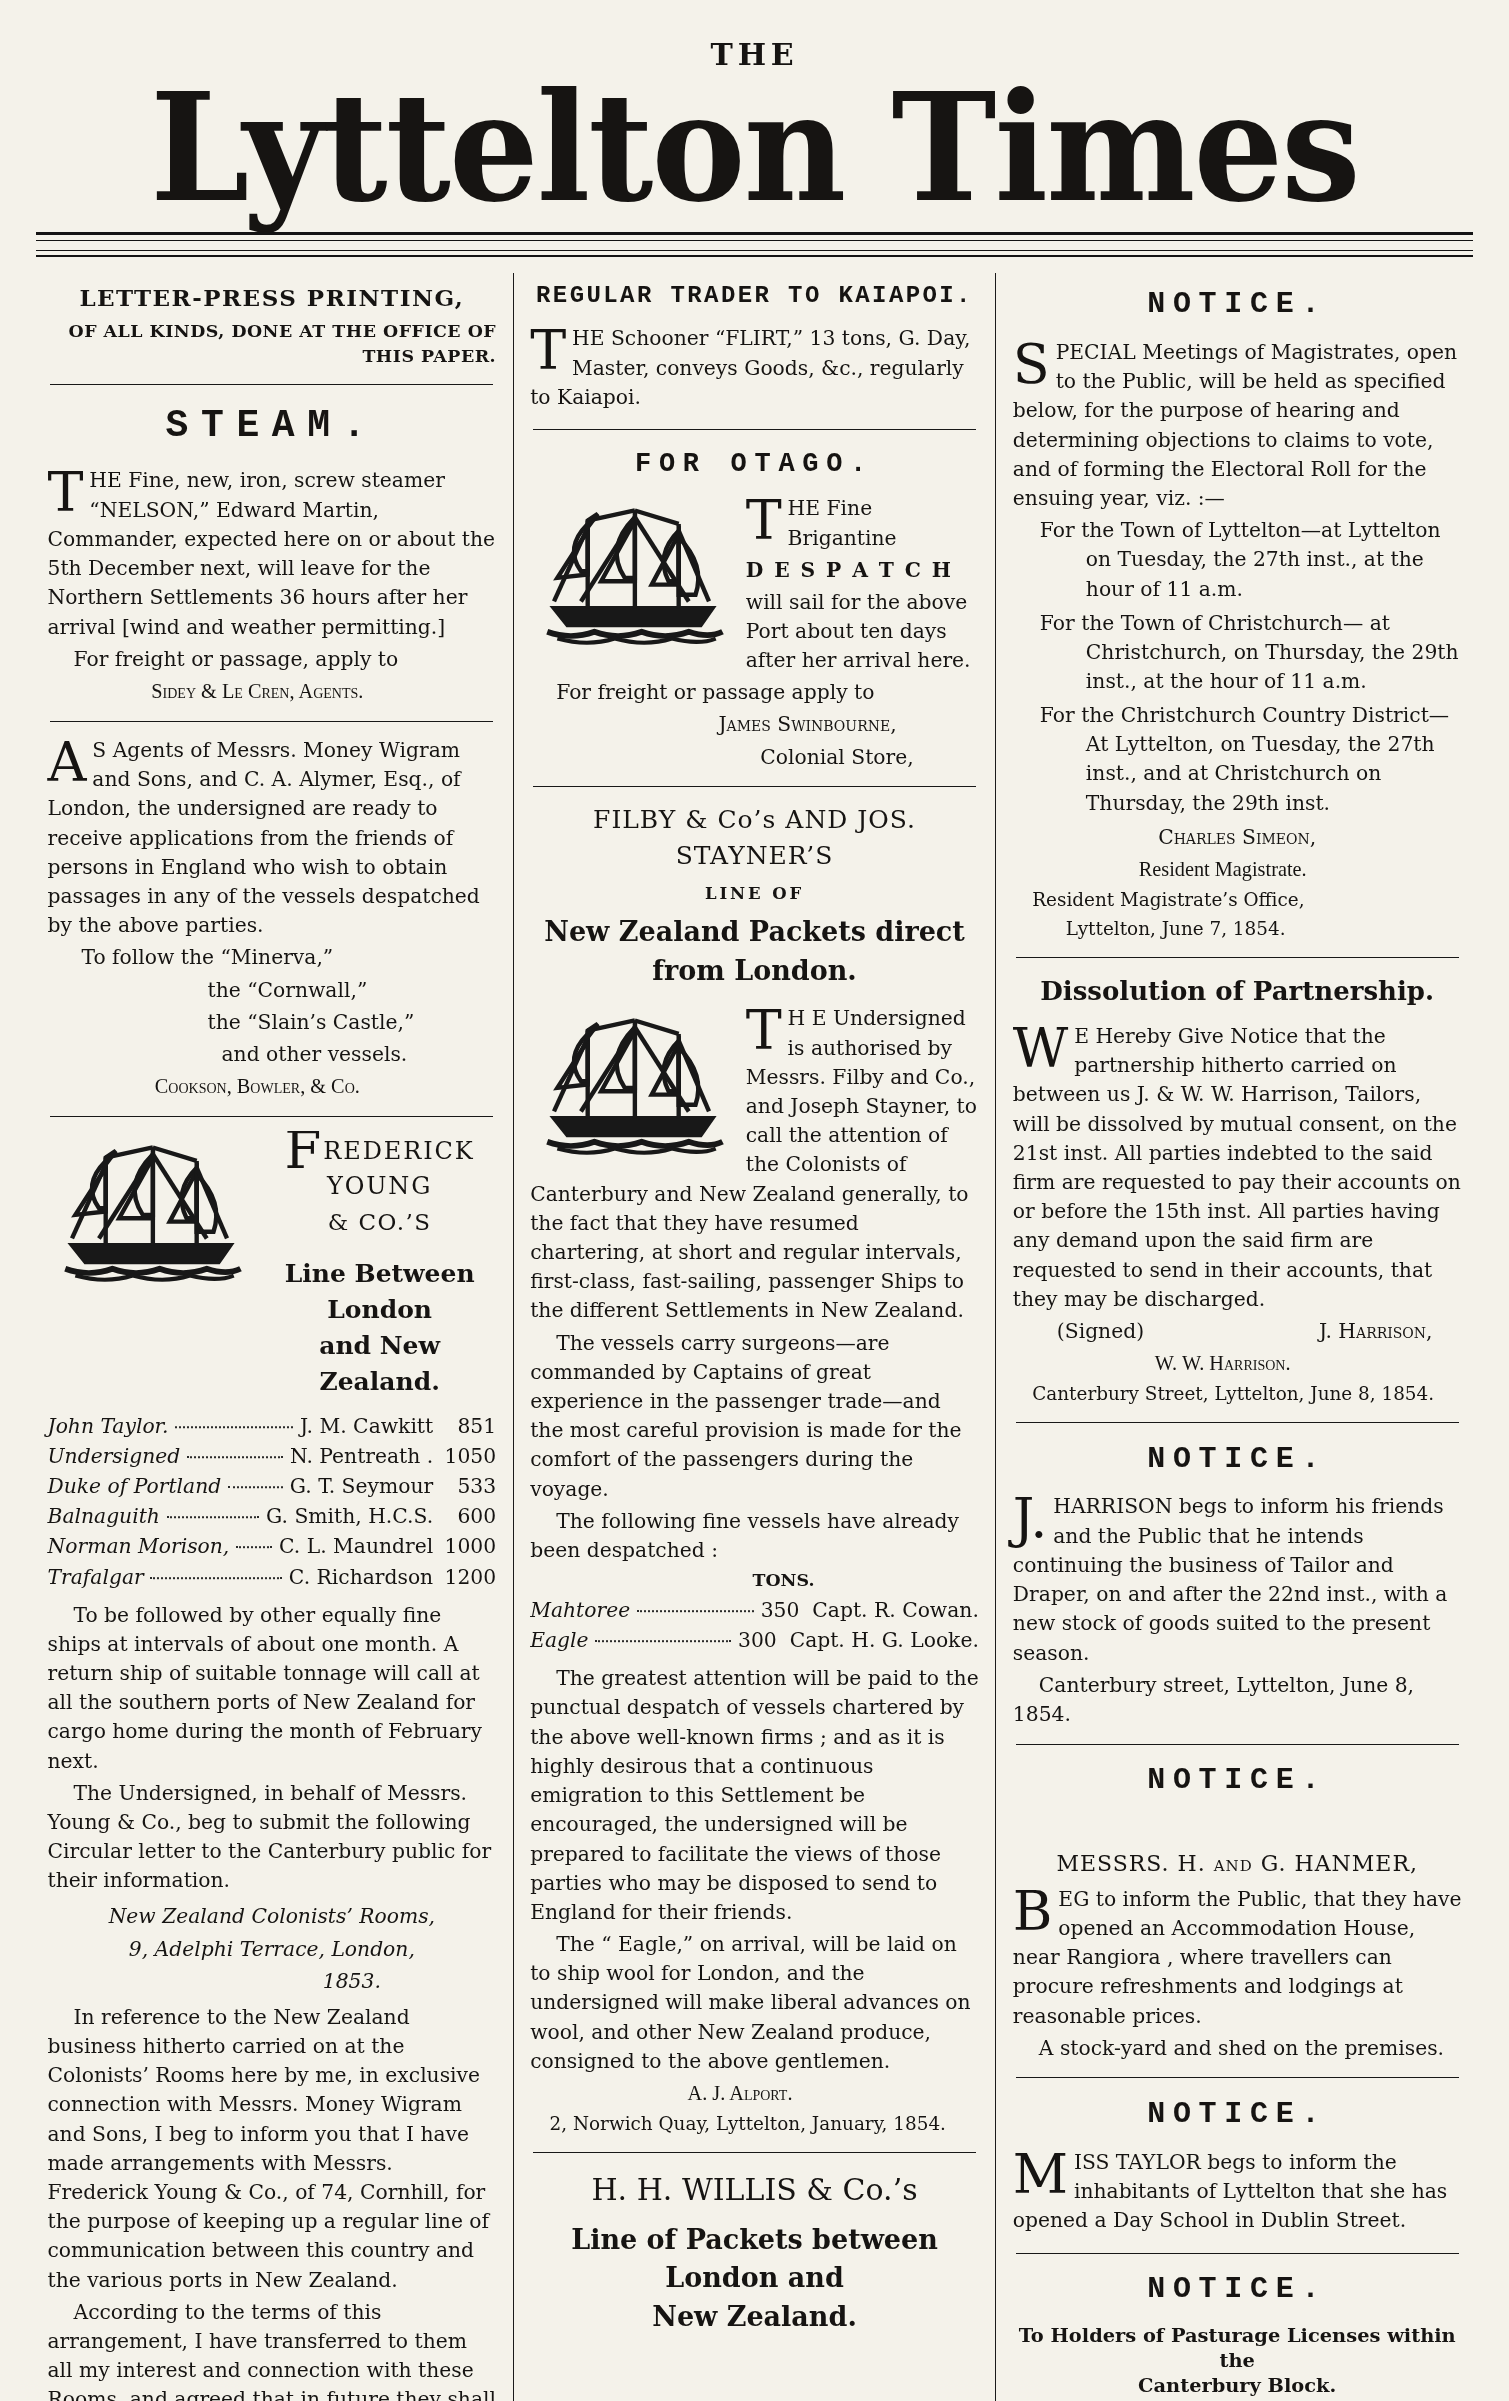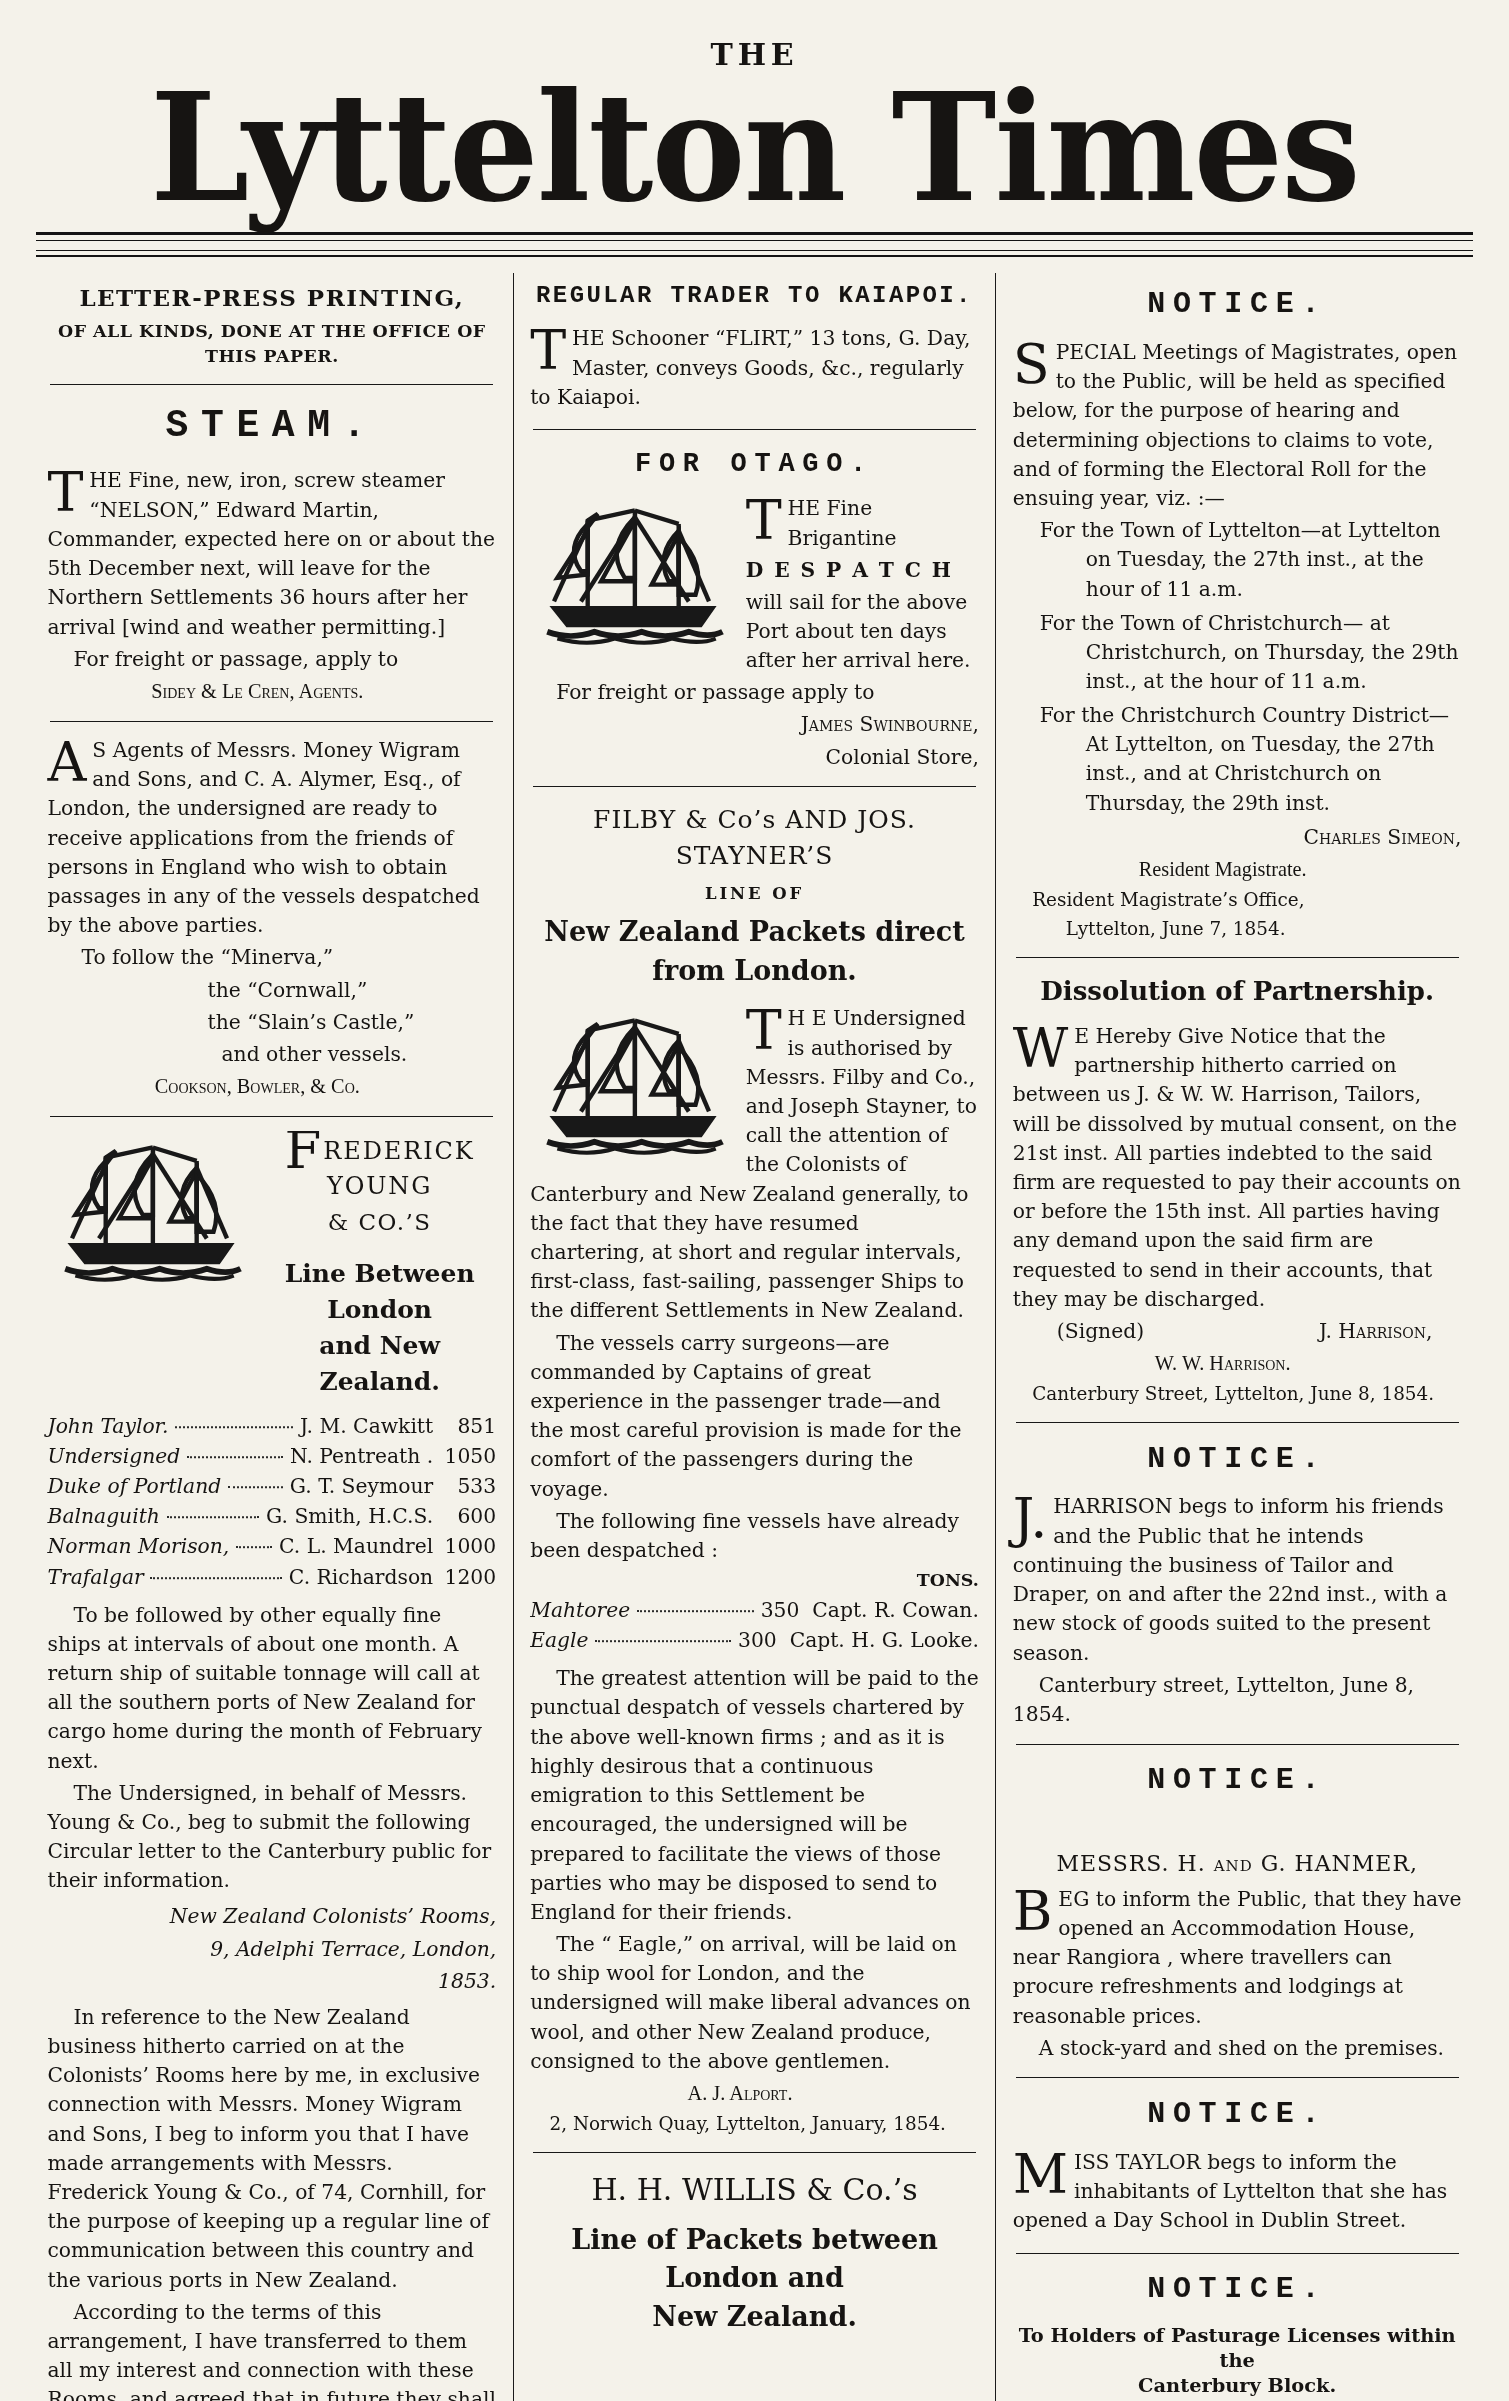--- a/index.html
+++ b/index.html
@@ -29,40 +29,40 @@
 
   
   .cols{ display:flex; margin-top:16.5px; }
   .col{ flex:1 1 0; width:0; padding:2.9px 16.5px 0 16.5px; font-size:20.3px; line-height:1.44; }
   .col + .col{ border-left:1.5px solid #1b1b1b; }
 
   hr.sec{ border:none; border-top:1.5px solid #181818; margin:14.5px 2.9px; }
 
   p{ margin:0 0 2.9px 0; }
   .p-ind{ text-indent:26px; }
-  .center{ text-align:right; }
+  .center{ text-align:center; }
   .right{ text-align:center;font-family:Liberation Serif, serif; }
   .sc{ font-variant:small-caps; }
   .it{ font-style:italic; }
 
   .dc{
     float:left; font-size:54px; line-height:0.8;
     padding:4.8px 5.8px 0 0; font-weight:normal;
   }
   .clear{ clear:both; }
 
   
   .h-sans{ font-family:Liberation Mono, monospace; font-weight:bold; text-align:center; }
   .h-steam{ font-size:38px; letter-spacing:12.6px; margin:8.7px 0 12.6px 0;}
   .h-notice{ font-size:30px; letter-spacing:7.7px; margin:6.8px 0 11.6px 0;}
   .h-kaiapoi{ font-size:24px; letter-spacing:2.4px; margin:2.9px 0 10.6px 0;}
   .h-otago{ font-size:27px; letter-spacing:7.7px; margin:4.8px 0 10.6px 0;}
 
   .h-lp1{ font-size:23px; font-weight:bold; letter-spacing:1.5px; text-align:center; margin-top:4.8px;}
-  .h-lp2{ font-size:17.4px; font-weight:bold; text-align:center; margin-top:4.8px; letter-spacing:0.5px;}
+  .h-lp2{ font-size:17.4px; font-weight:bold; text-align:right; margin-top:4.8px; letter-spacing:0.5px;}
 
   .h-serif-big{ font-size:27px; font-weight:bold; text-align:center; }
   .h-filby1{ font-size:25px; text-align:center; letter-spacing:1px; margin-top:3.9px;}
   .h-filby2{ font-size:16.5px; text-align:center; letter-spacing:2.9px; margin:7.7px 0; font-variant:small-caps; font-weight:bold;}
   .h-willis1{ font-size:30px; text-align:center; margin-top:6.8px;}
   .h-dissolution{ font-size:26px; font-weight:bold; text-align:center; margin:4.8px 0 11.6px 0;}
   .h-hanmer{ font-size:22px; text-align:center; font-variant:small-caps; letter-spacing:1px; margin-bottom:4.8px;margin-top:46px;}
   .h-pasture{ font-size:19.4px; font-weight:bold; text-align:center; line-height:1.3; margin-bottom:8.7px;}
 
   

